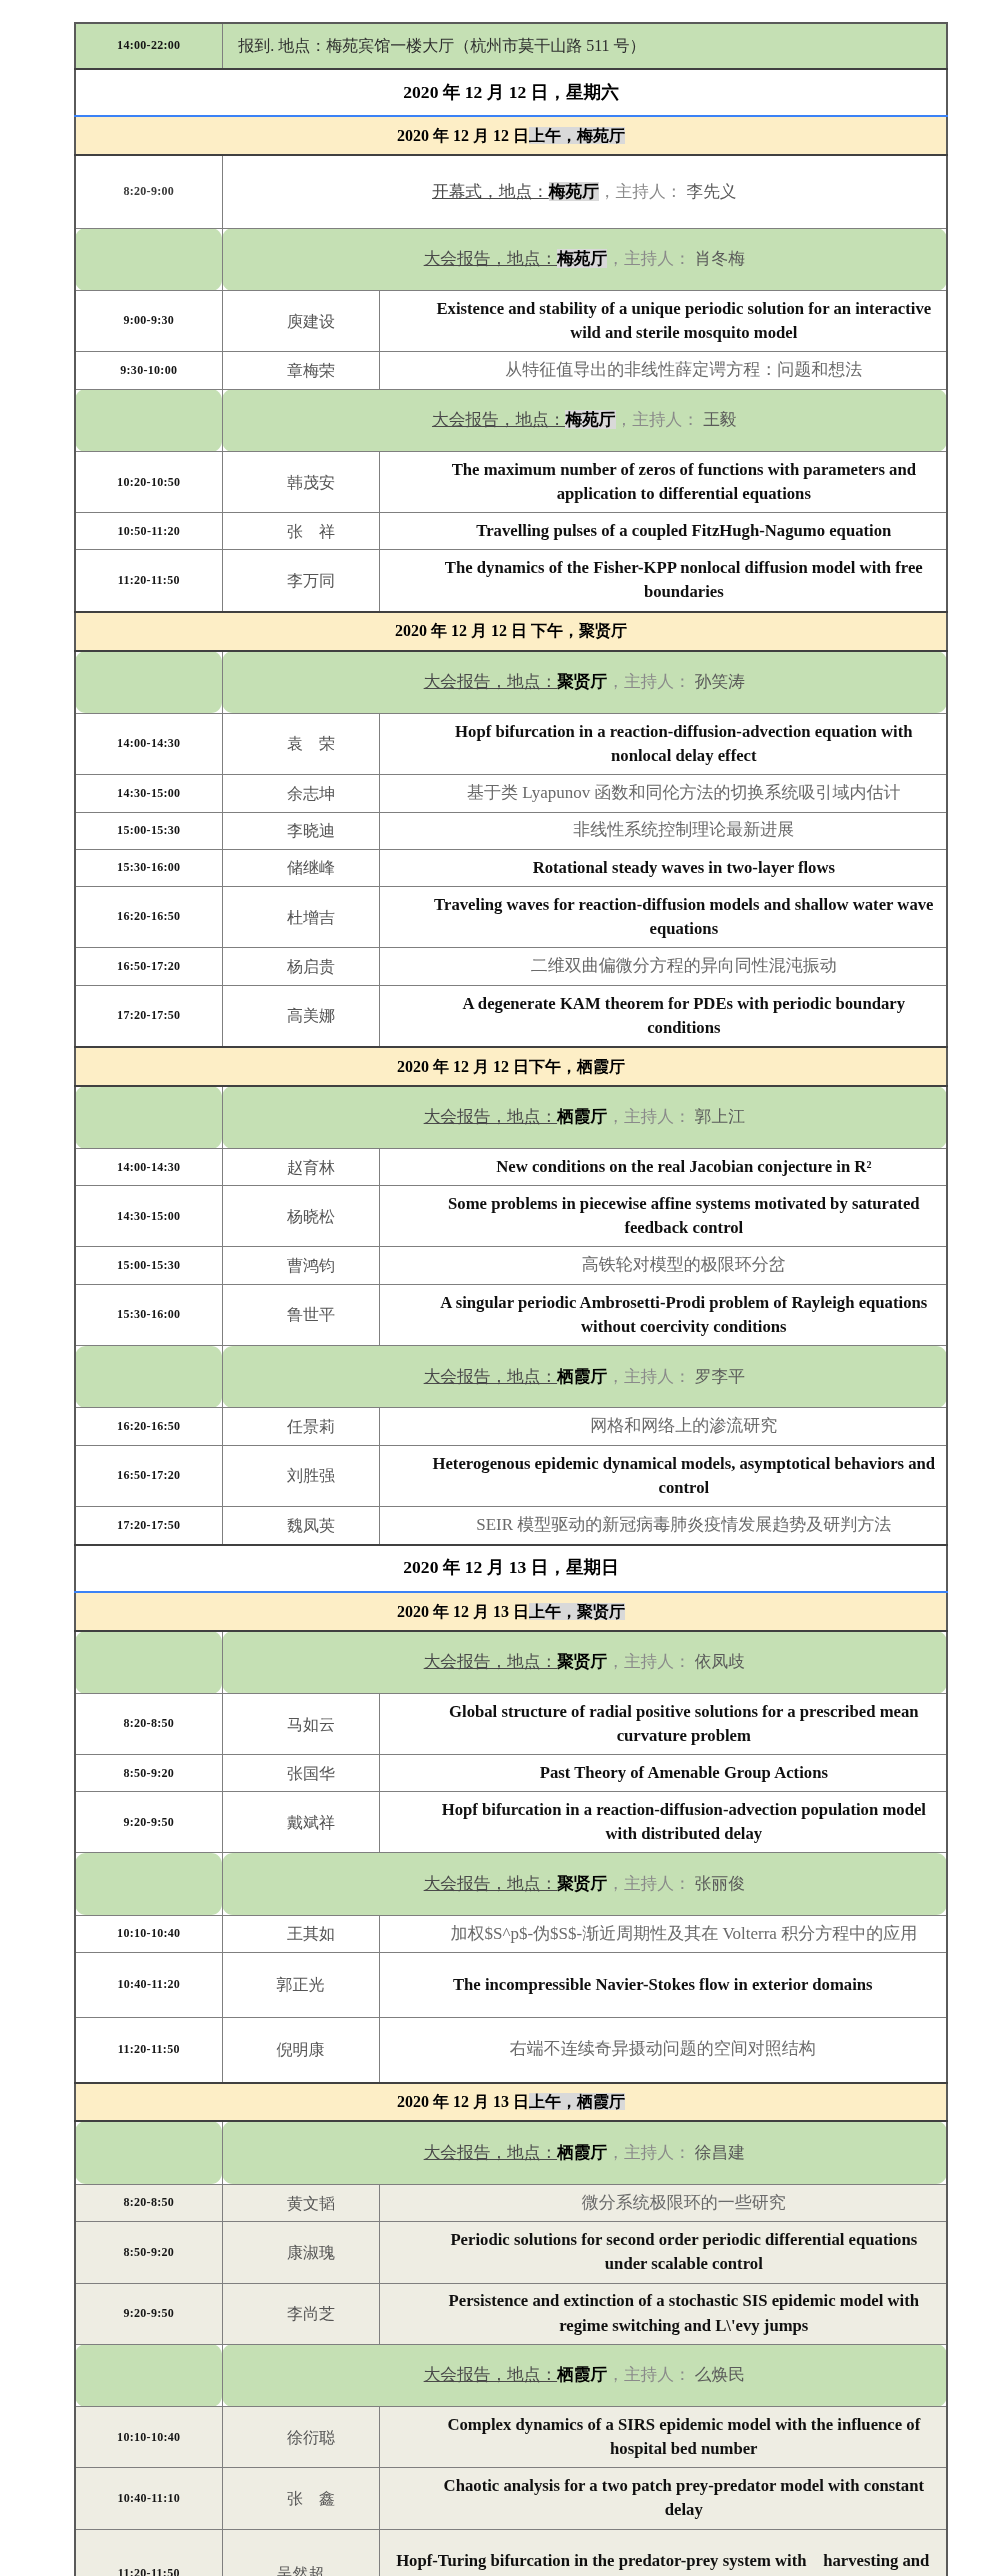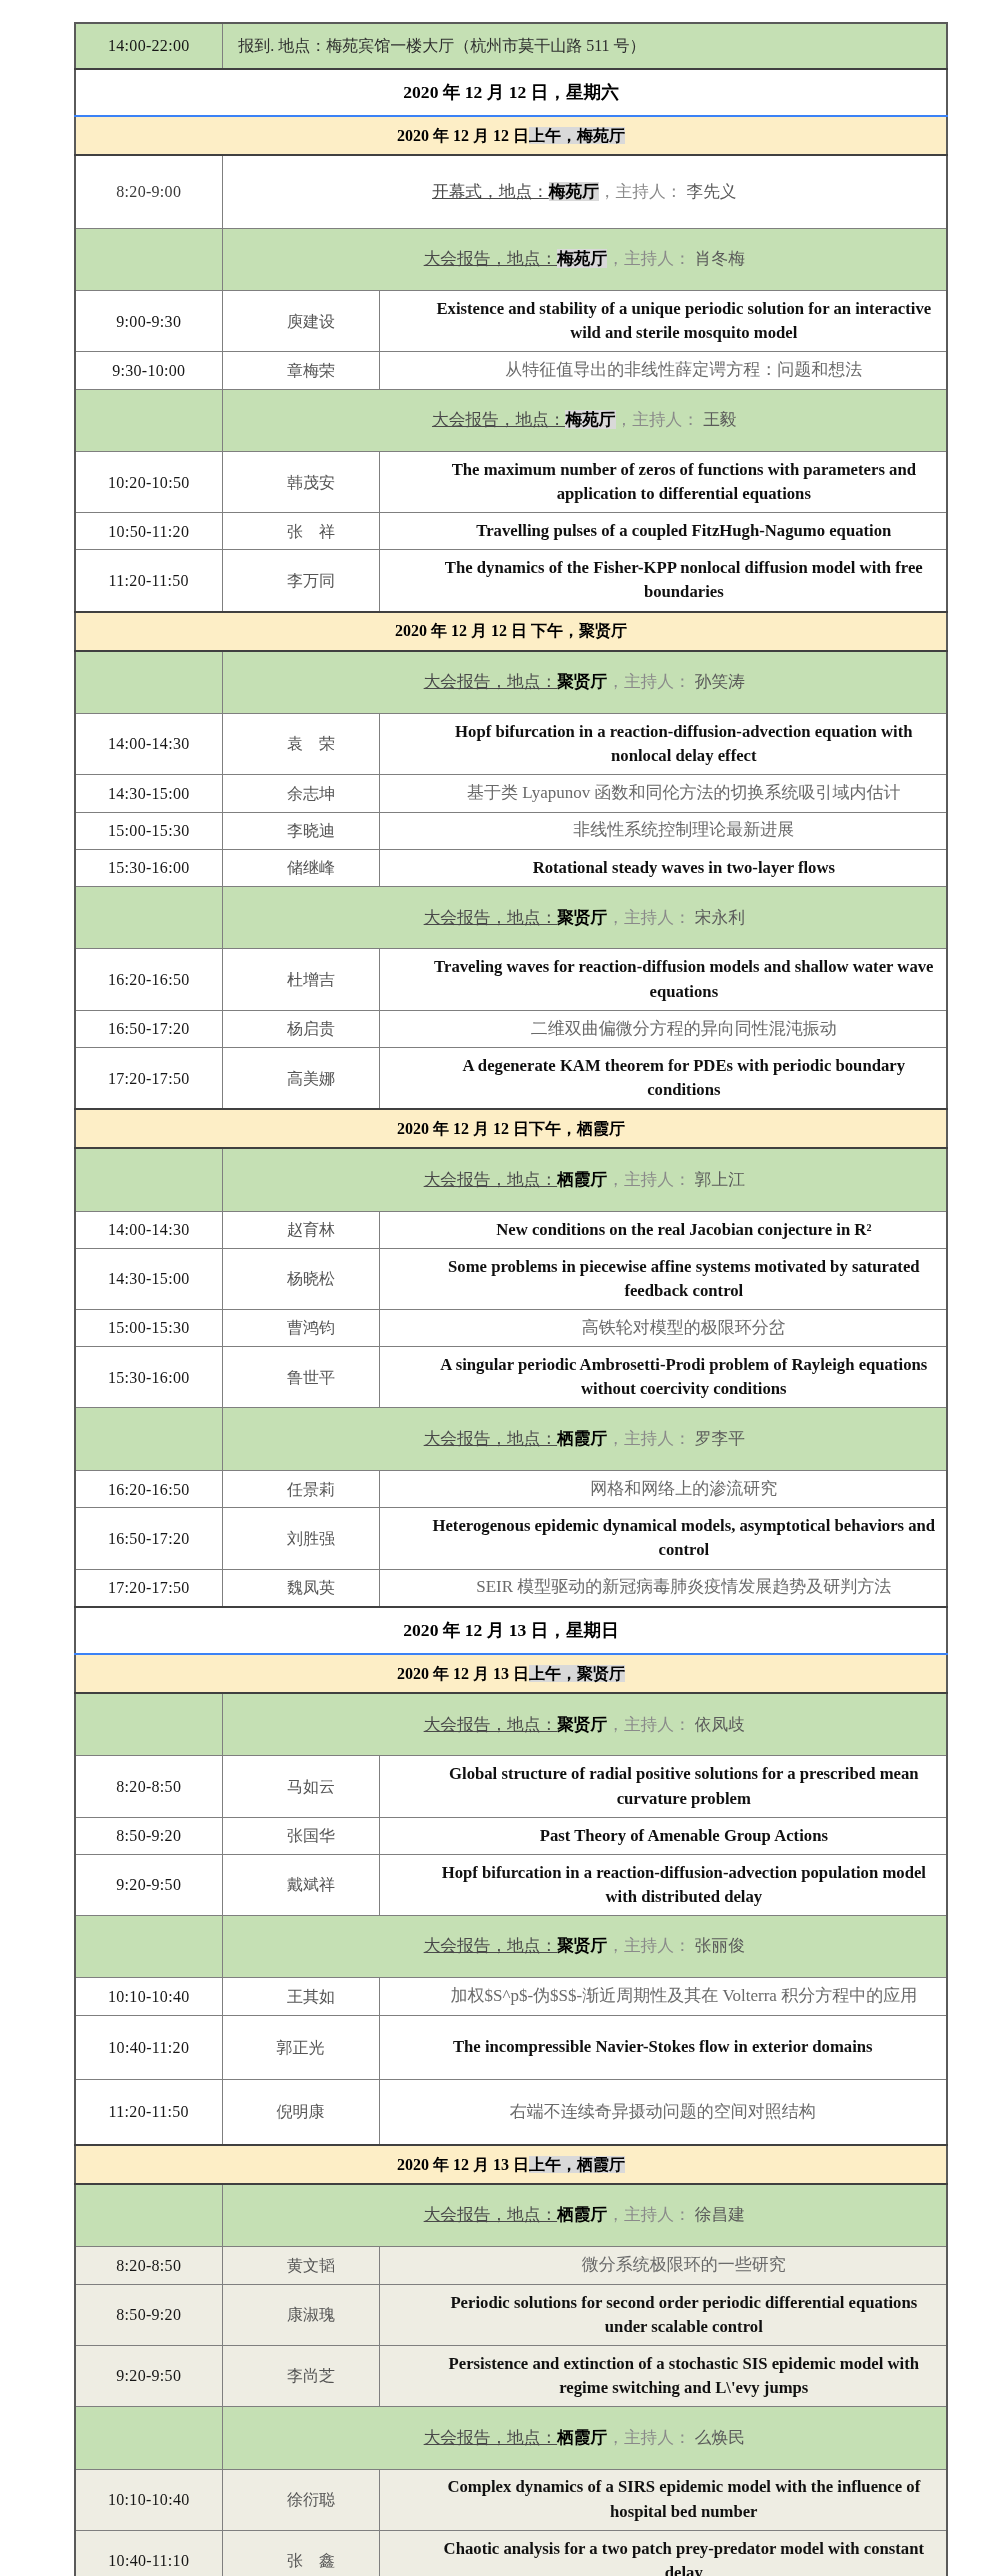--- a/index.html
+++ b/index.html
@@ -18,26 +18,26 @@
   }
   table.schedule{border:2px solid #5a5a5a;}
   
   .row-info td{background:#c5e0b4;padding:10.8px 5.9px;}
   .row-info .c-info{text-align:left;padding-left:15.7px;color:#2e2e2e;font-size:16px;}
   .row-date td{background:#ffffff;font-weight:bold;font-size:17.6px;padding:9.8px 5.9px;
     border-top:2px solid #404040;border-bottom:2px solid #3b82f6;color:#000;}
   .row-daypart td{background:#fdeec6;font-weight:bold;font-size:16px;padding:6.9px 5.9px;
     border-top:2px solid #404040;border-bottom:2px solid #404040;color:#000;}
   .row-opening td{background:#ffffff;padding:23.5px 5.9px;color:#3a3a3a;}
-  .row-session td{background:#c5e0b4;padding:18.6px 5.9px;color:#3a3a3a;}
+  .row-session td{background:#c5e0b4;padding:18.6px 5.9px;color:#3a3a3a;border-radius:11px;}
   .row-talk td{background:#ffffff;}
   .row-talk.shade td{background:#eeede3;}
   .row-talk.tall td{padding:19.6px 5.9px;text-align:center;}
   
-  .c-time{font-weight:normal;color:#161616;font-size:16px;letter-spacing:0.3px;}
+  .c-time{font-weight:bold;color:#161616;font-size:12px;letter-spacing:0.3px;}
   .c-name{color:#555;font-size:16px;padding-left:27px;}
   .c-title{font-weight:bold;color:#101010;padding-left:48px;}
   .c-title.zh{font-weight:normal;color:#6a6a6a;font-size:17px;}
   .venue{font-weight:bold;color:#000;}
   .hl{background:#d9d9d9;}
   .chair-label{color:#8a8a8a;}
   .chair{color:#5a5a5a;}
   .session-pre{color:#4a4a4a;text-decoration:underline;}
 </style>
 </head>
@@ -117,24 +117,20 @@
       <tr class="row-talk">
         <td class="c-time">15:00-15:30</td>
         <td class="c-name">李晓迪</td>
         <td class="c-title zh">非线性系统控制理论最新进展</td>
       </tr>
       <tr class="row-talk">
         <td class="c-time">15:30-16:00</td>
         <td class="c-name">储继峰</td>
         <td class="c-title">Rotational steady waves in two-layer flows</td>
       </tr>
-      <tr class="row-session">
-        <td class="c-time"></td>
-        <td class="c-session" colspan="2"><span class="session-pre">大会报告，地点：</span><span class="venue">聚贤厅</span><span class="chair-label">，主持人：</span><span class="chair"> 宋永利</span></td>
-      </tr>
       <tr class="row-talk">
         <td class="c-time">16:20-16:50</td>
         <td class="c-name">杜增吉</td>
         <td class="c-title">Traveling waves for reaction-diffusion models and shallow water wave equations</td>
       </tr>
       <tr class="row-talk">
         <td class="c-time">16:50-17:20</td>
         <td class="c-name">杨启贵</td>
         <td class="c-title zh">二维双曲偏微分方程的异向同性混沌振动</td>
       </tr>

